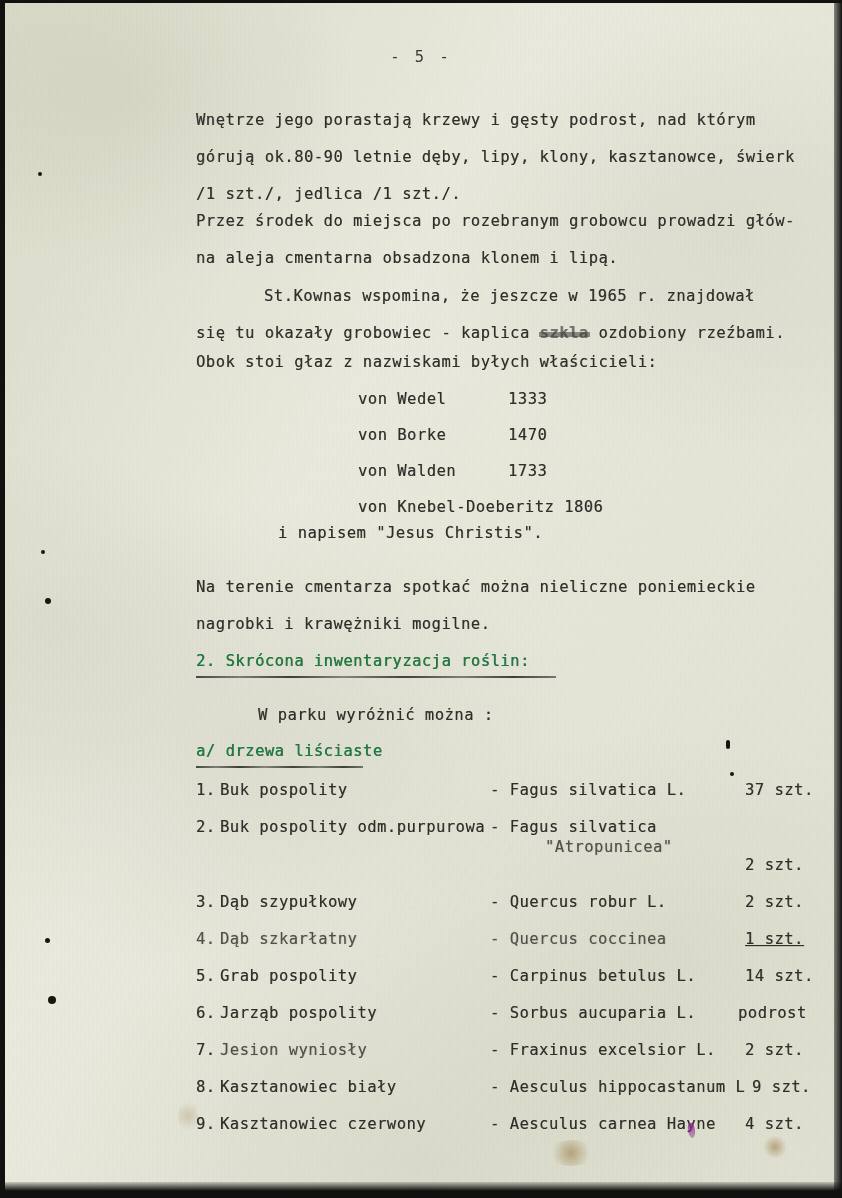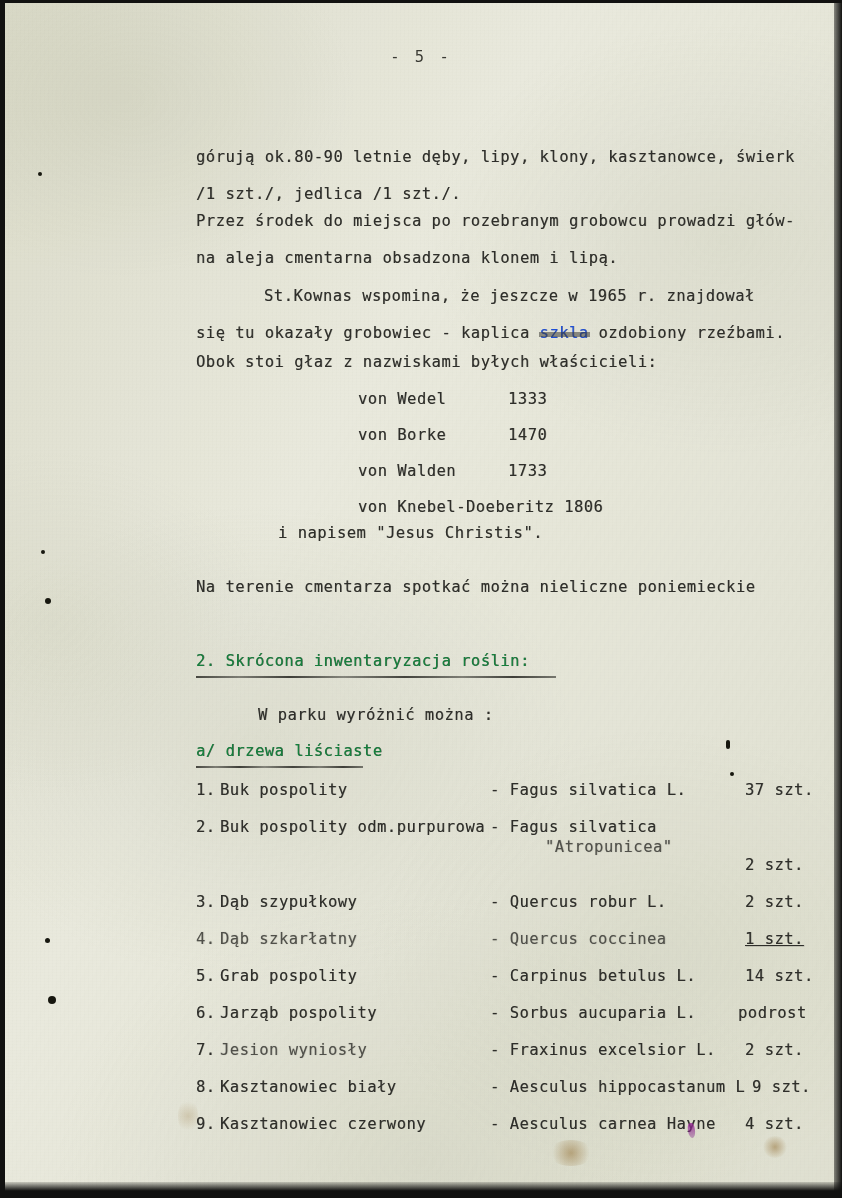--- a/index.html
+++ b/index.html
@@ -76,21 +76,22 @@
     position: absolute;
     height: 2px;
     background: linear-gradient(90deg,
       rgba(45,45,40,0.85) 0%, rgba(45,45,40,0.55) 12%, rgba(45,45,40,0.9) 26%,
       rgba(45,45,40,0.5) 41%, rgba(45,45,40,0.88) 58%, rgba(45,45,40,0.55) 74%,
       rgba(45,45,40,0.9) 88%, rgba(45,45,40,0.6) 100%);
   }
 
   .strike-word {
     position: relative;
-    color: #1d4ed8;
+    color: #737373;
+    font-weight: bold;
   }
   .strike-word::after {
     content: "";
     position: absolute;
     left: -1px; right: -1px; top: 46%;
     height: 5px;
     background: rgba(60,60,54,0.55);
   }
 
   .speck { position: absolute; background: #17170f; border-radius: 50%; pointer-events: none; }
@@ -108,20 +109,21 @@
 </head>
 <body>
 
 <div id="page">
 
   <div id="paper-texture"></div>
   <div id="paper-grain"></div>
 
   <div id="page-number">-  5  -</div>
 
+  <div class="line" style="left:196px; top:113px;">Wnętrze jego porastają krzewy i gęsty podrost, nad którym</div>
   <div class="line" style="left:196px; top:150px;">górują ok.80-90 letnie dęby, lipy, klony, kasztanowce, świerk</div>
   <div class="line" style="left:196px; top:187px;">/1 szt./, jedlica /1 szt./.</div>
 
   <div class="line" style="left:196px; top:214px;">Przez środek do miejsca po rozebranym grobowcu prowadzi głów-</div>
   <div class="line" style="left:196px; top:251px;">na aleja cmentarna obsadzona klonem i lipą.</div>
 
   <div class="line" style="left:264px; top:289px;">St.Kownas wspomina, że jeszcze w 1965 r. znajdował</div>
   <div class="line" style="left:196px; top:326px;"><span>się tu okazały grobowiec - kaplica </span><span class="strike-word">szkla</span><span> ozdobiony rzeźbami.</span></div>
   <div class="line" style="left:196px; top:355px;">Obok stoi głaz z nazwiskami byłych właścicieli:</div>
 
@@ -131,20 +133,21 @@
   <div class="line" style="left:358px; top:428px;">von Borke</div>
   <div class="line" style="left:508px; top:428px;">1470</div>
 
   <div class="line" style="left:358px; top:464px;">von Walden</div>
   <div class="line" style="left:508px; top:464px;">1733</div>
 
   <div class="line" style="left:358px; top:500px;">von Knebel-Doeberitz 1806</div>
   <div class="line" style="left:278px; top:526px;">i napisem "Jesus Christis".</div>
 
   <div class="line" style="left:196px; top:580px;">Na terenie cmentarza spotkać można nieliczne poniemieckie</div>
+  <div class="line" style="left:196px; top:617px;">nagrobki i krawężniki mogilne.</div>
 
   <div class="line bolder" style="left:196px; top:654px;">2. Skrócona inwentaryzacja roślin:</div>
   <div class="rule" style="left:196px; top:676px; width:360px;"></div>
 
   <div class="line" style="left:258px; top:708px;">W parku wyróżnić można :</div>
   <div class="line bolder" style="left:196px; top:744px;">a/ drzewa liściaste</div>
   <div class="rule" style="left:196px; top:766px; width:167px;"></div>
 
   <div id="species-list">
 

